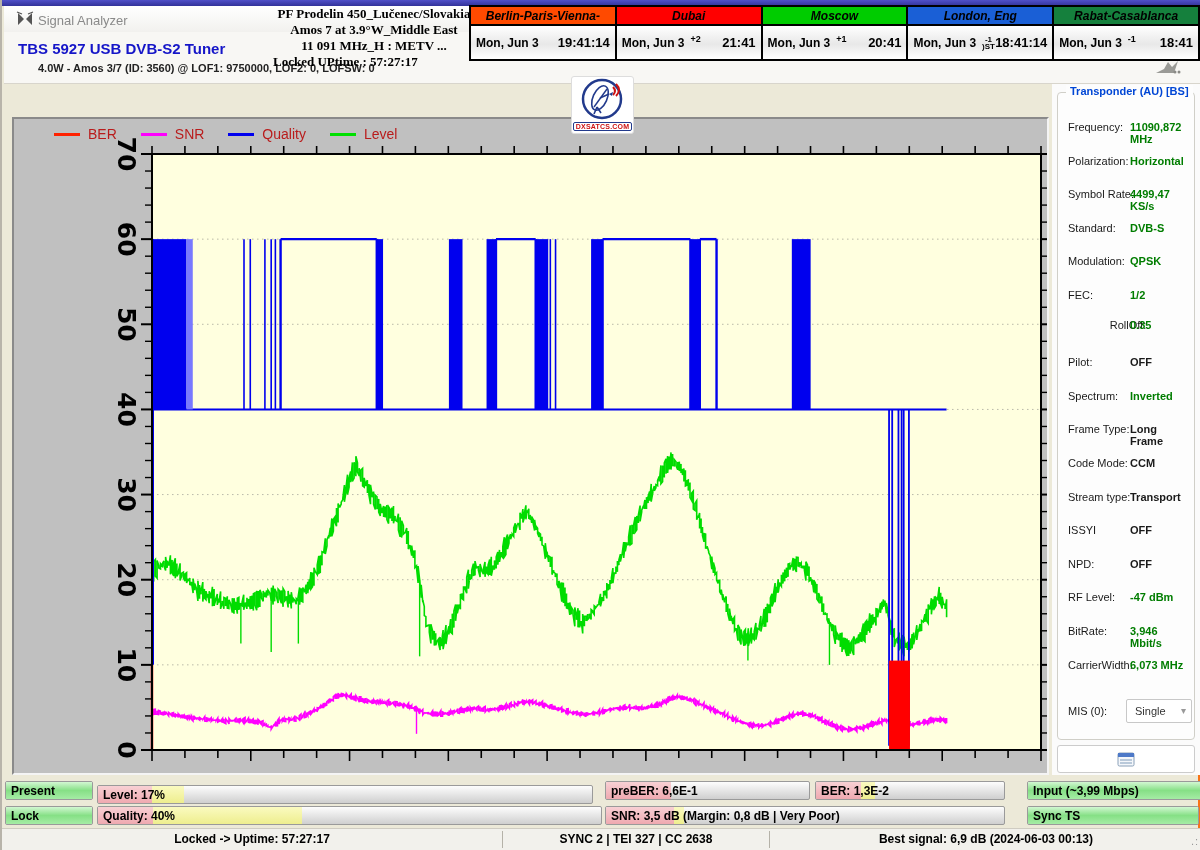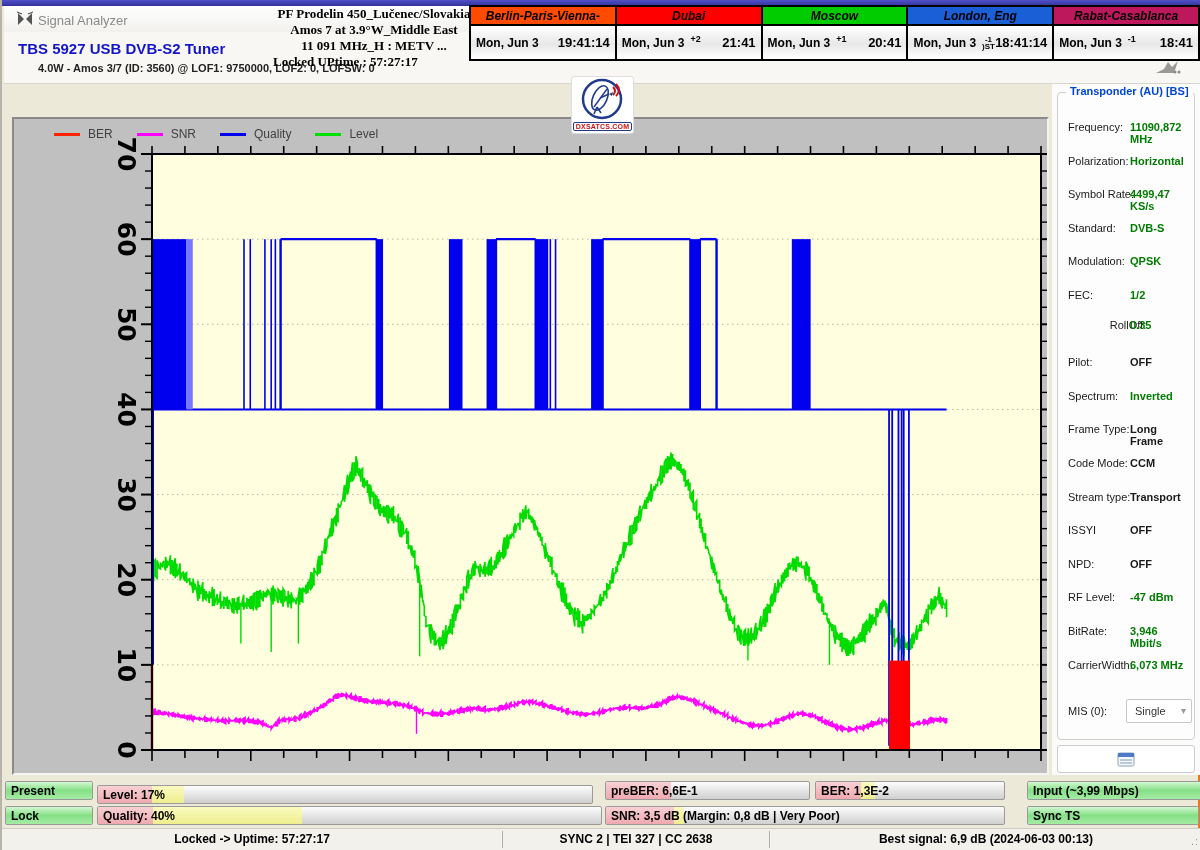--- a/index.html
+++ b/index.html
@@ -41,21 +41,21 @@
   .tab { height:24px; padding:0 10px; min-width:84px; text-align:center; font-size:12px; font-weight:bold; color:#111;
          background:linear-gradient(#fdfdfb,#e4e1d6); border:1px solid #9a968a; border-radius:3px; line-height:22px; box-shadow:inset 0 1px 0 #fff; cursor:default; }
   .tab.active { background:#ffffff; height:27px; line-height:25px; border-color:#777; }
 
   
   #chartwidget { position:absolute; left:10px; top:117px; width:1037px; height:658px; background:#c0c0c0;
                  border:2px solid; border-color:#8a8a8a #f4f4f4 #f4f4f4 #8a8a8a; }
   #legend { position:absolute; left:40px; top:5px; height:20px; display:flex; align-items:center; gap:0; }
   .legitem { display:flex; align-items:center; margin-right:24px; }
   .legline { width:26px; height:3px; margin-right:8px; }
-  .leglabel { font-size:12px; color:#404040; }
+  .leglabel { font-size:14px; color:#b91c1c; }
   #plotsvg { position:absolute; left:0; top:0; }
 
   
   #sidebar { position:absolute; left:1050px; top:84px; width:148px; height:691px; background:#fbfbfb; }
   #tpbox { position:absolute; left:5px; top:8px; width:138px; height:648px; border:1px solid #d0cfc8; border-radius:4px; background:#fdfdfd; }
   #tptitle { position:absolute; left:8px; top:-8px; background:#fdfdfd; padding:0 4px; font-size:11px; font-weight:bold; color:#0046d5; }
   .tprow { position:absolute; left:10px; width:120px; display:flex; font-size:11px; }
   .tplabel { color:#1a1a1a; }
   .tpvalue { position:absolute; left:62px; font-weight:bold; color:#1a1a1a; }
   .tpvalue.green { color:#007d00; }
@@ -138,21 +138,21 @@
         <div class="clockbody">
           <span class="clockdate">Mon, Jun 3</span>
           <span class="clockoffstack">
             <span>-1</span>
             <span>)ST</span>
           </span>
           <span class="clocktime">18:41:14</span>
         </div>
       </div>
       <div class="clockcell">
-        <div class="clockhead" style="background: #be185d;">Rabat-Casablanca</div>
+        <div class="clockhead" style="background: #15803d;">Rabat-Casablanca</div>
         <div class="clockbody">
           <span class="clockdate">Mon, Jun 3</span>
           <span class="clockoff">-1</span>
           <span class="clocktime">18:41</span>
         </div>
       </div>
     </div>
 
   <div id="logo">
     <svg width="46" height="44" viewBox="0 0 46 44">

